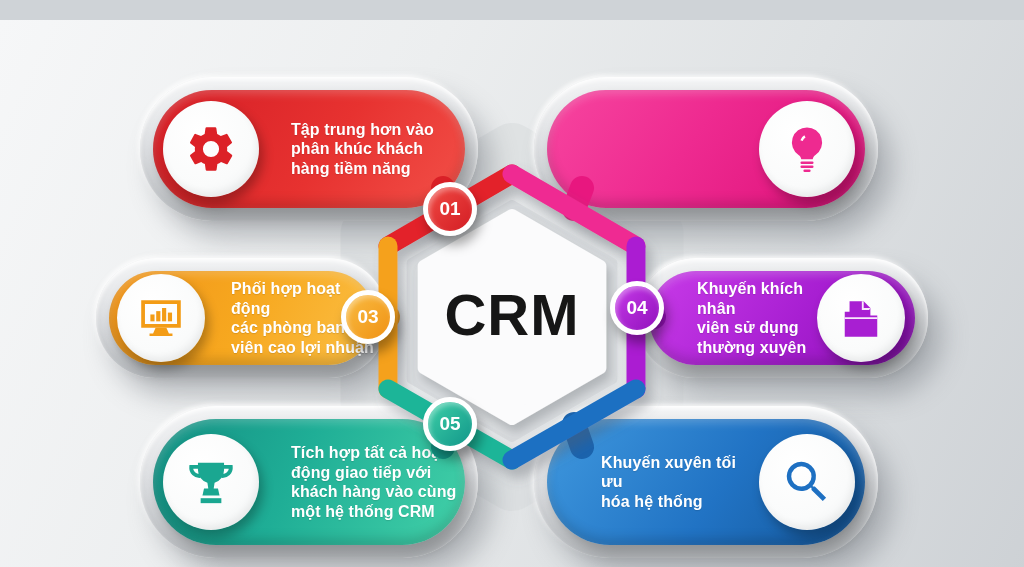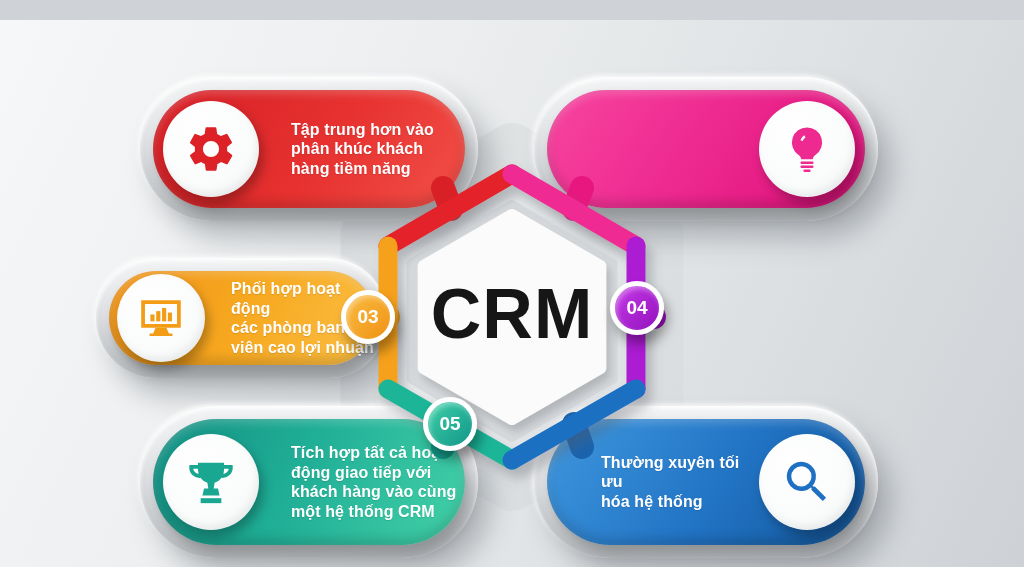--- a/index.html
+++ b/index.html
@@ -73,21 +73,21 @@
     box-shadow:4px 9px 12px rgba(0,0,0,.35), inset 2px 3px 5px rgba(255,255,255,.35);}
   .b1{left:423px;top:162px;background:linear-gradient(135deg,#f04a43,#d31d24)}
   .b2{left:548px;top:162px;background:linear-gradient(135deg,#f95aab,#e51280)}
   .b3{left:341px;top:270px;background:linear-gradient(135deg,#f9bc42,#f09214)}
   .b4{left:610px;top:261px;background:linear-gradient(135deg,#c63ae8,#9212bd)}
   .b5{left:423px;top:377px;background:linear-gradient(135deg,#3ecfa7,#12978a)}
   .b6{left:548px;top:377px;background:linear-gradient(135deg,#3f98de,#155a9e)}
 
   
   .crm-label{position:absolute;z-index:4;left:512px;top:297px;transform:translate(-50%,-54%);
-    font-size:70px;font-weight:600;color:#161616;letter-spacing:1px;}
+    font-size:58px;font-weight:600;color:#161616;letter-spacing:1px;}
 </style>
 </head>
 <body>
 
 <div class="stage">
 
   <svg class="layer under" viewBox="0 0 1024 567">
     <polygon points="512,129 657.5,213 657.5,381 512,465 366.5,381 366.5,213" fill="none" stroke="#d7dadd" stroke-width="52" stroke-linejoin="round" opacity="0.55"></polygon>
   </svg>
 
@@ -129,40 +129,55 @@
             <rect fill="currentColor" x="15.3" y="9.4" width="2" height="4.2"></rect>
             <path fill="currentColor" d="M9.4 16.7h5.2l1.2 2.7h1.7v1.2H6.5v-1.2h1.7z"></path>
           </svg>
         </div>
       <div class="pill-text">Phối hợp hoạt động
 các phòng ban để
 viên cao lợi nhuận</div>
     </div>
   </div>
 
+  <div class="card card4 c4 side-right row2">
+    <div class="pill">
+      <div class="pill-text">Khuyến khích nhân
+viên sử dụng
+thường xuyên</div>
+      <div class="icon-circle">
+          <svg viewBox="0 0 24 24">
+            <path fill="currentColor" d="M6.5 4h6.8l3.2 3.2V12h-10z"></path>
+            <path fill="#fff" d="M13.3 4v3.2h3.2l-.6.9h-3.5V4z" opacity="0.9"></path>
+            <path fill="currentColor" d="M4.2 9h6.4l1.5 1.8h7.7V21H4.2z"></path>
+            <path fill="#fff" d="M4.2 11.6h15.6v.9H4.2z" opacity="0.9"></path>
+          </svg>
+        </div>
+    </div>
+  </div>
 
   <div class="card card5 c5 side-left">
     <div class="pill">
       <div class="icon-circle">
           <svg viewBox="0 0 24 24">
             <path fill="none" stroke="currentColor" stroke-width="1.7" d="M6.4 5.3H3.2a3.7 3.7 0 0 0 4.1 4M17.6 5.3h3.2a3.7 3.7 0 0 1-4.1 4"></path>
             <path fill="currentColor" d="M6.2 3.4h11.6v3.3a5.8 5.8 0 0 1-4.2 5.6l-.4 2.6h1.9l.7 3.1H8.2l.7-3.1h1.9l-.4-2.6a5.8 5.8 0 0 1-4.2-5.6z"></path>
             <path fill="currentColor" d="M7.4 19.2h9.2v2.2H7.4z"></path>
           </svg>
         </div>
       <div class="pill-text">Tích hợp tất cả hoạt
 động giao tiếp với
 khách hàng vào cùng
 một hệ thống CRM</div>
     </div>
   </div>
 
   <div class="card card6 c6 side-right">
     <div class="pill">
-      <div class="pill-text">Thường xuyên tối ưu
+      <div class="pill-text">Khuyến xuyên tối ưu
 hóa hệ thống</div>
       <div class="icon-circle">
           <svg viewBox="0 0 24 24">
             <path fill="currentColor" d="M15.5 14h-.79l-.28-.27a6.5 6.5 0 1 0-.7.7l.27.28v.79l5 4.99L20.49 19l-4.99-5zm-6 0A4.5 4.5 0 1 1 14 9.5 4.5 4.5 0 0 1 9.5 14z"></path>
             <path fill="#fff" d="M6.9 9.2a2.8 2.8 0 0 1 1.6-2.5l.5 1a1.9 1.9 0 0 0-1 1.5z"></path>
           </svg>
         </div>
     </div>
   </div>
 
@@ -194,17 +209,18 @@
       <path d="M636 226 636 369" stroke="#ab1ed2"></path>
       <path d="M388 369 512 440" stroke="#1eb598"></path>
       <path d="M636 369 512 440" stroke="#1e70c2"></path>
     </g>
 
     <polygon points="512,195 600.3,246 600.3,348 512,399 423.7,348 423.7,246" fill="#fbfbfc" stroke="#fbfbfc" stroke-width="12" stroke-linejoin="round" filter="url(#ds2)"></polygon>
   </svg>
 
   <div class="crm-label">CRM</div>
 
+  <div class="badge b1">01</div>
   <div class="badge b3">03</div>
   <div class="badge b4">04</div>
   <div class="badge b5">05</div>
 
 </div>
 
 </body></html>

